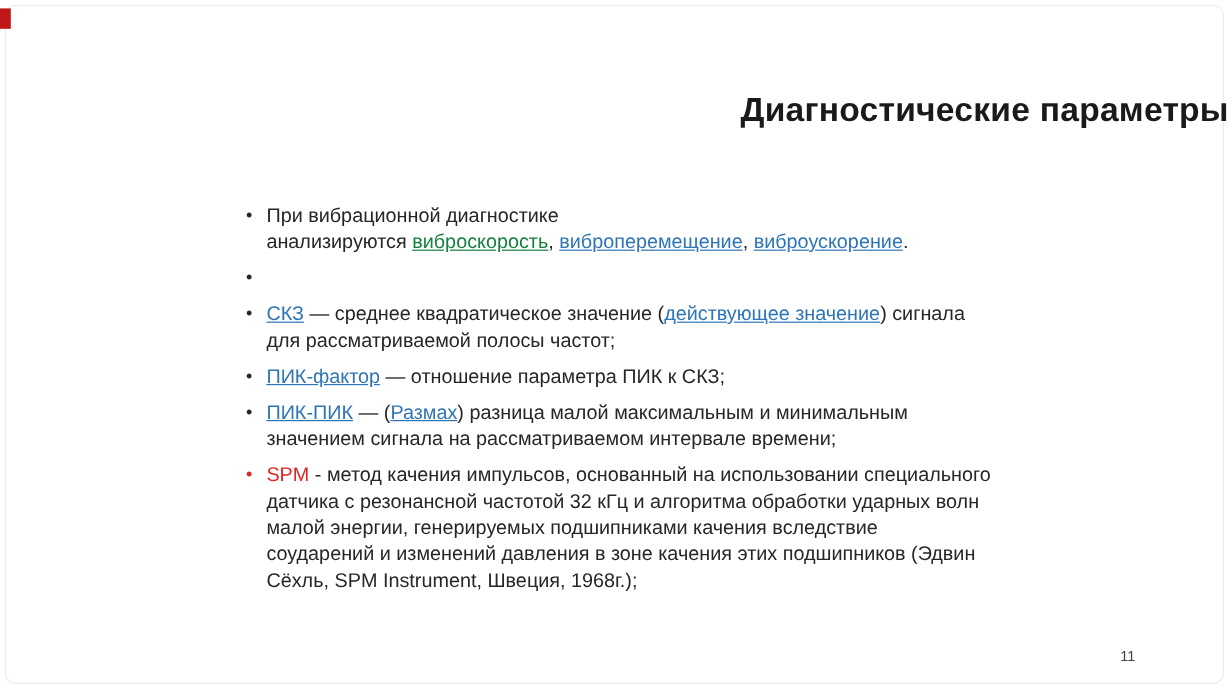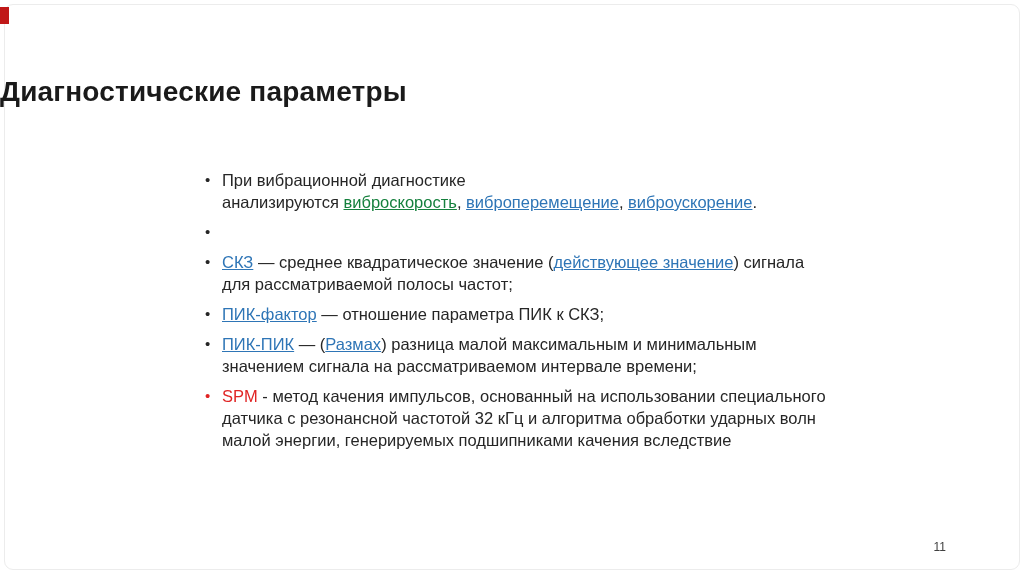--- a/index.html
+++ b/index.html
@@ -27,21 +27,21 @@
     left: 0;
     top: 7px;
     width: 9px;
     height: 17px;
   }
   .title {
     position: absolute;
     left: 0;
     top: 76px;
     width: 100%;
-    text-align: left;
+    text-align: right;
     font-size: 28px;
     font-weight: 700;
     color: #1a1a1a;
     letter-spacing: 0.2px;
   }
   .content {
     position: absolute;
     left: 200px;
     top: 169px;
     width: 700px;
@@ -117,17 +117,19 @@
           <div class="line"><span class="link" style="color: rgb(46, 117, 182);">ПИК-ПИК</span><span> — (</span><span class="link" style="color: rgb(46, 117, 182);">Размах</span><span>) разница малой максимальным и минимальным</span></div>
           <div class="line"><span>значением сигнала на рассматриваемом интервале времени;</span></div>
         </div>
       </div>
       <div class="bullet-item">
         <span class="dot" style="color: rgb(224, 36, 36);">•</span>
         <div class="bullet-text">
           <div class="line"><span style="color: rgb(224, 36, 36);">SPM</span><span> - метод качения импульсов, основанный на использовании специального</span></div>
           <div class="line"><span>датчика с резонансной частотой 32 кГц и алгоритма обработки ударных волн</span></div>
           <div class="line"><span>малой энергии, генерируемых подшипниками качения вследствие</span></div>
+          <div class="line"><span>соударений и изменений давления в зоне качения этих подшипников (Эдвин</span></div>
+          <div class="line"><span>Сёхль, SPM Instrument, Швеция, 1968г.);</span></div>
         </div>
       </div>
     </div>
   <div class="page-number">11</div>
 </div>
 
 </body></html>

